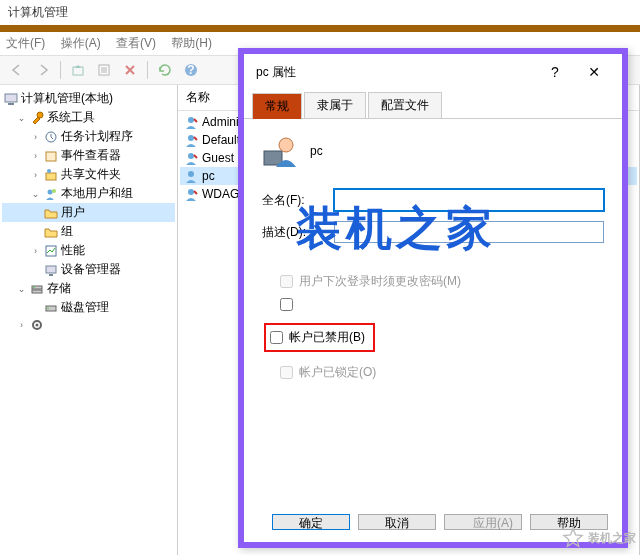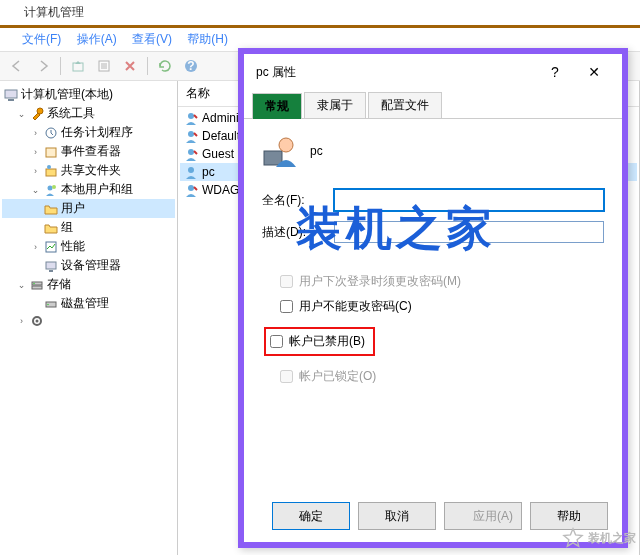--- a/index.html
+++ b/index.html
@@ -1,19 +1,19 @@
 <!DOCTYPE html>
 <html><head>
 <meta charset="utf-8">
 <style>
 * { box-sizing: border-box; margin: 0; padding: 0; font-family: "Microsoft YaHei", "SimSun", sans-serif; font-size: 12px; }
 body { background: #fff; width: 640px; height: 555px; overflow: hidden; position: relative; }
 
-.title-bar { background: #fff; border-bottom: 3px solid #a16207; padding: 4px 24px; color: #333; }
-.menu-bar { background: #fff; padding: 3px 22px; color: #3b82f6; }
+.title-bar { background: #fff; border-bottom: 7px solid #a16207; padding: 4px 8px; color: #333; }
+.menu-bar { background: #fff; padding: 3px 6px; color: #737373; }
 .menu-bar span { margin-right: 12px; cursor: default; }
 
 .toolbar { background: #f7f7f7; border-top: 1px solid #e0e0e0; border-bottom: 1px solid #e0e0e0; padding: 3px 6px; display: flex; align-items: center; gap: 4px; }
 .tb-btn { width: 22px; height: 22px; display: flex; align-items: center; justify-content: center; background: #f7f7f7; border: 1px solid transparent; opacity: 0.6; }
 .tb-sep { width: 1px; height: 18px; background: #ccc; margin: 0 2px; }
 
 .main-area { display: flex; height: 480px; }
 .tree-panel { width: 178px; border-right: 1px solid #ccc; padding: 4px 2px; overflow: hidden; }
 .list-panel { flex: 1; border-right: 1px solid #ccc; }
 .list-header { background: #fff; border-bottom: 1px solid #e0e0e0; padding: 4px 8px; }
@@ -31,38 +31,38 @@
 .indent-3 { padding-left: 42px; }
 
 .dialog { position: absolute; left: 238px; top: 48px; width: 390px; height: 500px; background: #fff; border: 6px solid #8b5cf6; box-shadow: 2px 2px 8px rgba(0,0,0,0.2); }
 .dlg-title { display: flex; justify-content: space-between; align-items: center; padding: 6px 8px 6px 12px; background: #fff; }
 .dlg-close-group { display: flex; gap: 2px; }
 .dlg-btn-x { width: 40px; height: 24px; display: flex; align-items: center; justify-content: center; font-size: 14px; }
 .dlg-btn-help { width: 34px; height: 24px; display: flex; align-items: center; justify-content: center; font-size: 14px; }
 
 .tabs { display: flex; padding: 2px 8px 0 8px; border-bottom: 1px solid #ccc; }
 .tab { padding: 4px 12px; border: 1px solid #ccc; border-bottom: none; margin-right: 2px; background: #fff; position: relative; }
-.tab.active { background: #15803d; top: 1px; font-weight: bold; }
+.tab.active { background: #c2410c; top: 1px; }
 .tab:not(.active) { background: #f4f4f4; }
 
 .dlg-body { padding: 14px 18px; }
 .user-row { display: flex; align-items: center; gap: 12px; margin-bottom: 20px; }
 .big-user-icon { width: 36px; height: 36px; }
 .form-row { display: flex; align-items: center; margin-bottom: 10px; }
 .form-label { width: 72px; }
 .form-input { flex: 1; height: 22px; border: 1px solid #7a9fcb; padding: 0 4px; }
 .form-input.focused { border: 1px solid #0078d7; outline: 1px solid #0078d7; }
 
 .check-row { display: flex; align-items: center; gap: 6px; margin: 8px 0 8px 18px; }
 .check-row input[type=checkbox] { width: 13px; height: 13px; }
 .check-row.disabled { color: #9a9a9a; }
 .highlight-box { border: 2px solid #e11; padding: 4px 8px 4px 4px; display: inline-flex; align-items: center; gap: 6px; margin: 4px 12px 4px 2px; }
 
 .dlg-footer { position: absolute; bottom: 12px; left: 0; right: 0; display: flex; justify-content: flex-end; gap: 8px; padding: 0 14px; }
-.dlg-footer button { width: 78px; height: 28px; border: 1px solid #aaa; background: #e9e9e9; }
+.dlg-footer button { width: 78px; height: 16px; border: 1px solid #aaa; background: #e9e9e9; }
 .dlg-footer button.primary { border: 1px solid #0078d7; }
 .dlg-footer button.disabled { color: #999; padding-left: 20px; }
 
 .watermark-big { position: absolute; left: 296px; top: 198px; font-size: 46px; font-weight: bold; color: #1b5fd8; letter-spacing: 4px; pointer-events: none; z-index: 50; }
 .watermark-small { position: absolute; right: 4px; bottom: 6px; color: #bbb; font-size: 18px; font-weight: bold; pointer-events: none; display: flex; align-items: center; gap: 4px; }
 .star { width: 22px; height: 22px; }
 </style>
 </head>
 <body>
 
@@ -302,21 +302,20 @@
       <span class="form-label">描述(D):</span>
       <input class="form-input" value="" style="">
     </div>
     <div style="height:12px"></div>
     <div class="check-row disabled">
       <input type="checkbox" disabled="" style="">
       <span>用户下次登录时须更改密码(M)</span>
     </div>
     <div class="check-row">
       <input type="checkbox" style="">
-      <span>用户不能更改密码(C)</span>
     </div>
     <div class="highlight-box">
       <input type="checkbox" style="">
       <span>帐户已禁用(B)</span>
     </div>
     <div class="check-row disabled">
       <input type="checkbox" disabled="" style="">
       <span>帐户已锁定(O)</span>
     </div>
   </div>

